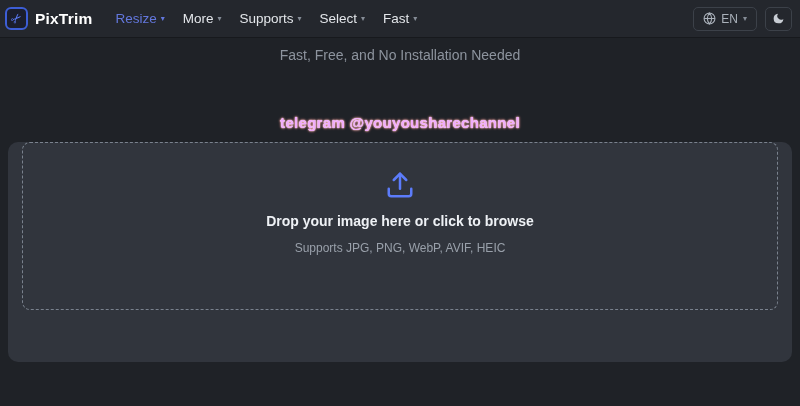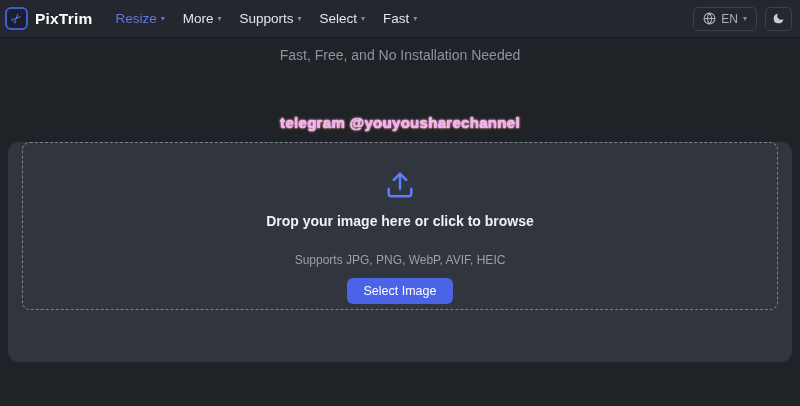--- a/index.html
+++ b/index.html
@@ -96,21 +96,21 @@
     border-radius: 8px;
     padding-top: 27px;
     cursor: pointer;
   }
   .upload-svg { display: block; margin: 0 auto; }
   .drop-text {
     margin-top: 13px;
     font-size: 14px; font-weight: bold; color: #eef1f5;
   }
   .supports-text {
-    margin-top: 24px;
+    margin-top: 12px;
     font-size: 12px; color: #99a0aa;
   }
   .select-btn {
     margin-top: 11px;
     background: #4a63e7; color: #ffffff;
     border: none; border-radius: 6px;
     padding: 6px 17px; font-size: 12.5px;
     font-family: inherit; cursor: pointer;
   }
 </style>
@@ -173,16 +173,15 @@
 
   <section class="card">
     <div class="dropzone">
       <svg class="upload-svg" width="30" height="30" viewBox="0 0 24 24" fill="none" stroke="#5c7cfa" stroke-width="2" stroke-linecap="round" stroke-linejoin="round">
         <path d="M21 15v4a2 2 0 0 1-2 2H5a2 2 0 0 1-2-2v-4"></path>
         <polyline points="17 8 12 3 7 8"></polyline>
         <line x1="12" y1="3" x2="12" y2="15"></line>
       </svg>
       <div class="drop-text">Drop your image here or click to browse</div>
       <div class="supports-text">Supports JPG, PNG, WebP, AVIF, HEIC</div>
-      <button class="select-btn">Select Image</button>
     </div>
   </section>
 </main>
 
 </body></html>

